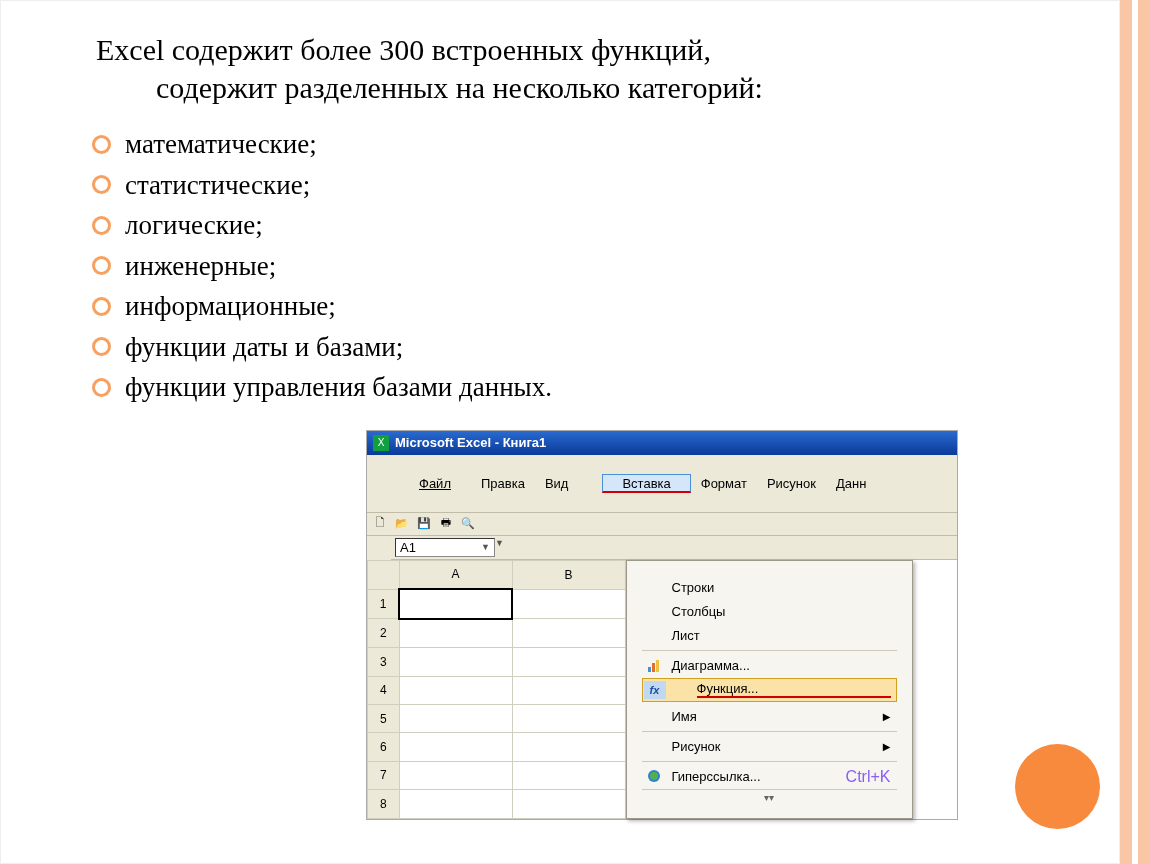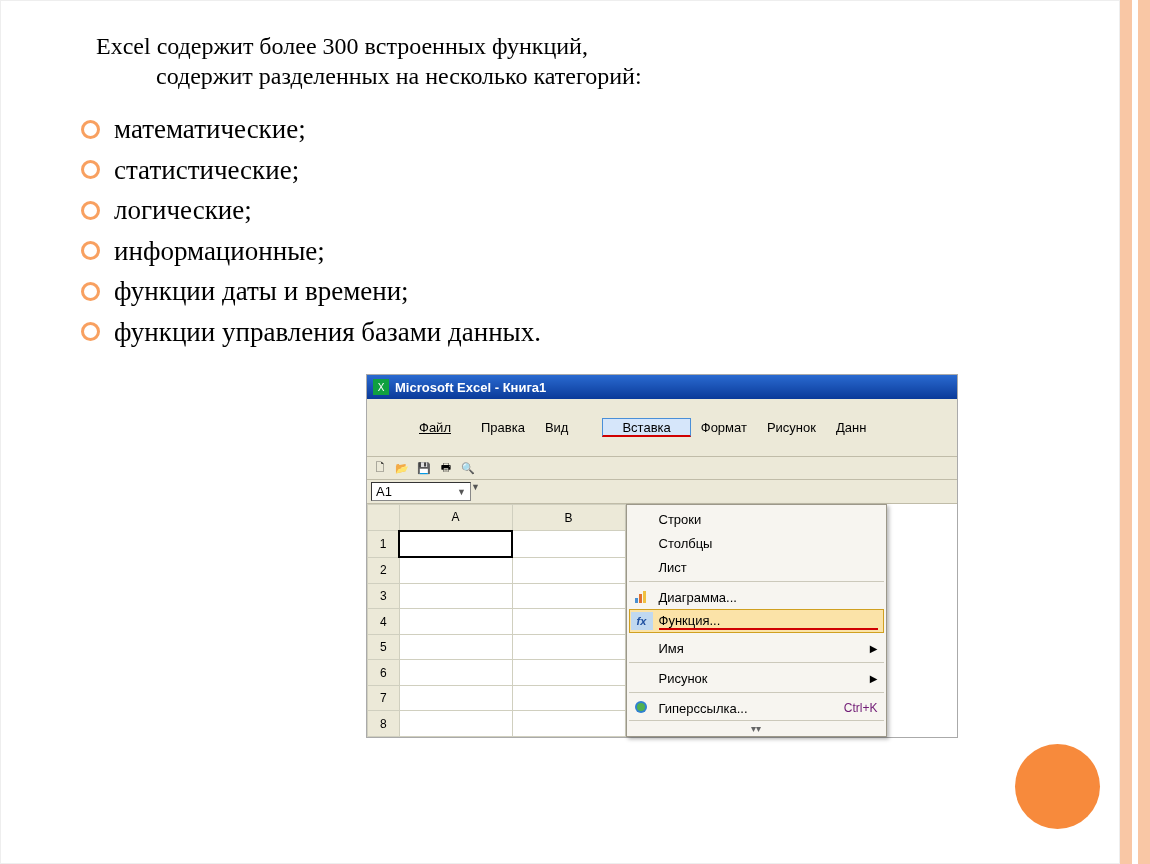--- a/index.html
+++ b/index.html
@@ -15,31 +15,31 @@
   .slide-inner {
     position: absolute;
     top: 0; left: 0;
     width: 1120px;
     height: 864px;
     border: 1px solid #eee;
     box-sizing: border-box;
     padding: 30px 60px;
   }
   .intro {
-    font-size: 24px;
+    font-size: 30px;
     color: #000;
     margin: 0 0 18px 0;
     padding-left: 40px;
     text-indent: -5px;
     line-height: 1.25;
   }
   .intro-cont { padding-left: 60px; display: block; }
   ul.categories {
     list-style: none;
-    margin: 0;
+    margin: 11px;
     padding: 0 0 0 20px;
   }
   ul.categories li {
     font-size: 27px;
     line-height: 1.5;
     display: flex;
     align-items: center;
   }
   .ring {
     width: 13px; height: 13px;
@@ -106,20 +106,21 @@
     align-items: center; justify-content: center;
     font-size: 11px;
   }
   .namebox-row {
     display: flex;
     padding: 2px 4px;
     background: #ece9d8;
     align-items: flex-start;
     gap: 0;
     border-bottom: 1px solid #c0bca8;
+    margin-left: 24px;
   }
   .namebox {
     width: 90px;
     background: #fff;
     border: 1px inset #888;
     padding: 1px 4px;
     display: flex;
     justify-content: space-between;
     align-items: center;
   }
@@ -146,49 +147,50 @@
   .grid-table th.row { width: 28px; }
   .cornercell { width:28px; background:#ece9d8;}
   .selcol { background: #f8b878; color:#000; }
   .selrow { background: #f8b878; }
   .selcell { border: 2px solid #000 !important; }
   .context-menu {
     width: 255px;
     background: #f7f5f0;
     border: 1px solid #9c988a;
     box-shadow: 2px 2px 4px rgba(0,0,0,0.3);
-    padding: 2px;
+    padding: 15px;
     font-size: 13px;
   }
   .context-menu .row {
     display: flex;
     align-items: center;
     padding: 3px 6px 3px 2px;
     position: relative;
   }
   .context-menu .row.sep-after {
     border-bottom: 1px solid #ccc9bb;
     padding-bottom: 5px;
     margin-bottom: 3px;
   }
   .context-menu .row.highlight {
     background: #fbe3a8;
     border: 1px solid #d0a020;
     padding: 2px 5px 2px 1px;
+    gap: 25px;
   }
   .cm-icon {
     width: 22px; height: 18px;
     display: inline-flex;
     align-items: center; justify-content: center;
     margin-right: 6px;
     flex-shrink: 0;
   }
   .cm-label { flex: 1; }
   .cm-label.bold { font-weight: normal; border-bottom: 2px solid #d00000; display:inline-block; width:auto; }
-  .cm-shortcut { color: #701a75; font-size: 12px; margin-left: auto; }
+  .cm-shortcut { color: #8b5cf6; font-size: 16px; margin-left: auto; }
   .cm-arrow { font-size: 10px; margin-left: auto; color: #000; }
   .right-stripes {
     position: absolute;
     top: 0; right: 0;
     width: 30px; height: 864px;
     display: flex;
   }
   .right-stripes .s1 { width: 12px; background: #f9c7a5; }
   .right-stripes .s2 { width: 6px; background: #fff; }
   .right-stripes .s3 { width: 12px; background: #f9c7a5; }
@@ -219,25 +221,29 @@
     <li>
         <span class="ring"></span>
         <span>статистические;</span>
       </li>
     <li>
         <span class="ring"></span>
         <span>логические;</span>
       </li>
     <li>
         <span class="ring"></span>
+        <span>инженерные;</span>
+      </li>
+    <li>
+        <span class="ring"></span>
         <span>информационные;</span>
       </li>
     <li>
         <span class="ring"></span>
-        <span>функции даты и времени;</span>
+        <span>функции даты и базами;</span>
       </li>
     <li>
         <span class="ring"></span>
         <span>функции управления базами данных.</span>
       </li>
   </ul>
 
   <div class="excel-wrap">
 
     <div class="titlebar">

